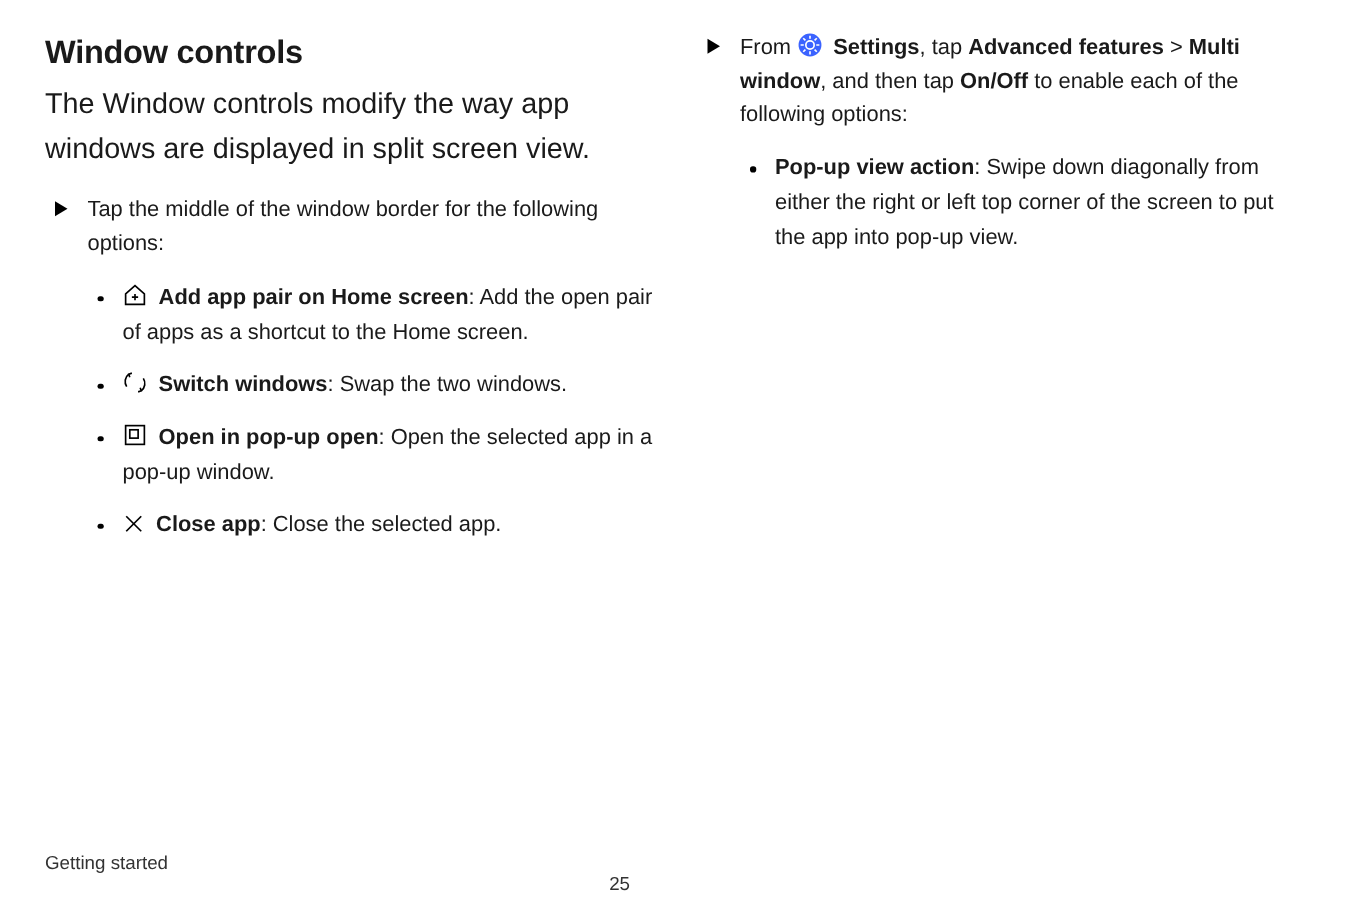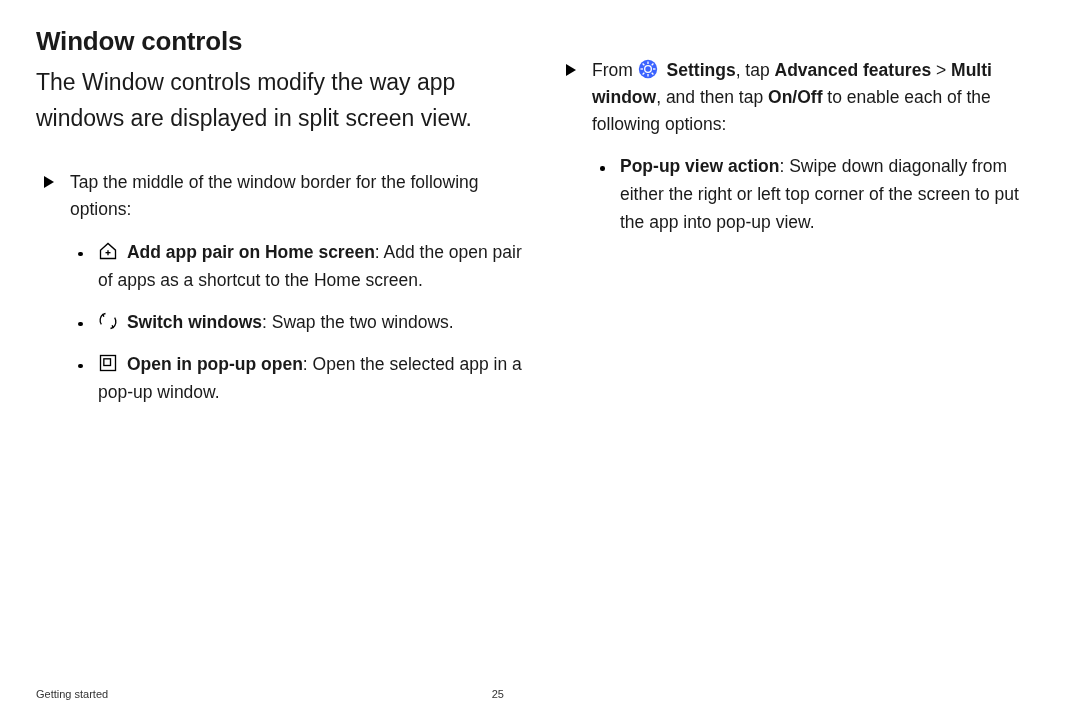--- a/index.html
+++ b/index.html
@@ -8,21 +8,21 @@
     width: 1080px;
     height: 720px;
     background: #fff;
     font-family: Arial, Helvetica, sans-serif;
     color: #1a1a1a;
   }
   .page {
     box-sizing: border-box;
     width: 1080px;
     height: 720px;
-    padding: 24px 36px 20px 36px;
+    padding: 24px 36px 4px 36px;
     display: flex;
     flex-direction: column;
   }
   .columns {
     flex: 1 1 auto;
     display: flex;
     flex-direction: row;
     gap: 36px;
   }
   .col {
@@ -44,21 +44,20 @@
     list-style: none;
     padding: 0 0 0 6px;
     margin: 0;
   }
   ul.lvl1 > li {
     position: relative;
     padding-left: 28px;
     font-size: 17.5px;
     line-height: 1.55;
     margin-bottom: 14px;
-    margin-top: 33px;
   }
   ul.lvl1 > li::before {
     content: "";
     position: absolute;
     left: 2px;
     top: 7px;
     width: 0; height: 0;
     border-left: 10px solid #000;
     border-top: 6px solid transparent;
     border-bottom: 6px solid transparent;
@@ -87,22 +86,22 @@
   }
   .b { font-weight: 700; }
   .icon {
     display: inline-block;
     vertical-align: -3px;
     margin-right: 4px;
   }
   .icon svg { display: block; }
   .footer {
     display: flex;
-    flex-direction: row;
-    font-size: 11px;
+    flex-direction: column;
+    font-size: 15px;
     color: #333;
     padding-top: 8px;
   }
   .footer .section { flex: 0 0 auto; }
   .footer .pagenum {
     margin-left: auto;
     margin-right: 540px; 
   }
 </style>
 </head>
@@ -146,20 +145,29 @@
             <li>
               <span class="icon">
                 <svg width="20" height="20" viewBox="0 0 24 24" fill="none" stroke="#000" stroke-width="1.6">
                   <rect x="3" y="3" width="18" height="18"></rect>
                   <rect x="7" y="7" width="8" height="8"></rect>
                 </svg>
               </span>
               <span class="b">Open in pop-up open</span><span>: Open the selected app in a pop-up window.</span>
             </li>
 
+            <li>
+              <span class="icon">
+                <svg width="18" height="18" viewBox="0 0 24 24" fill="none" stroke="#000" stroke-width="1.8">
+                  <line x1="4" y1="4" x2="20" y2="20"></line>
+                  <line x1="20" y1="4" x2="4" y2="20"></line>
+                </svg>
+              </span>
+              <span class="b">Close app</span><span>: Close the selected app.</span>
+            </li>
           </ul>
         </li>
       </ul>
     </div>
 
     <div class="col">
 
       <ul class="lvl1">
         <li>
           <span>From </span>

